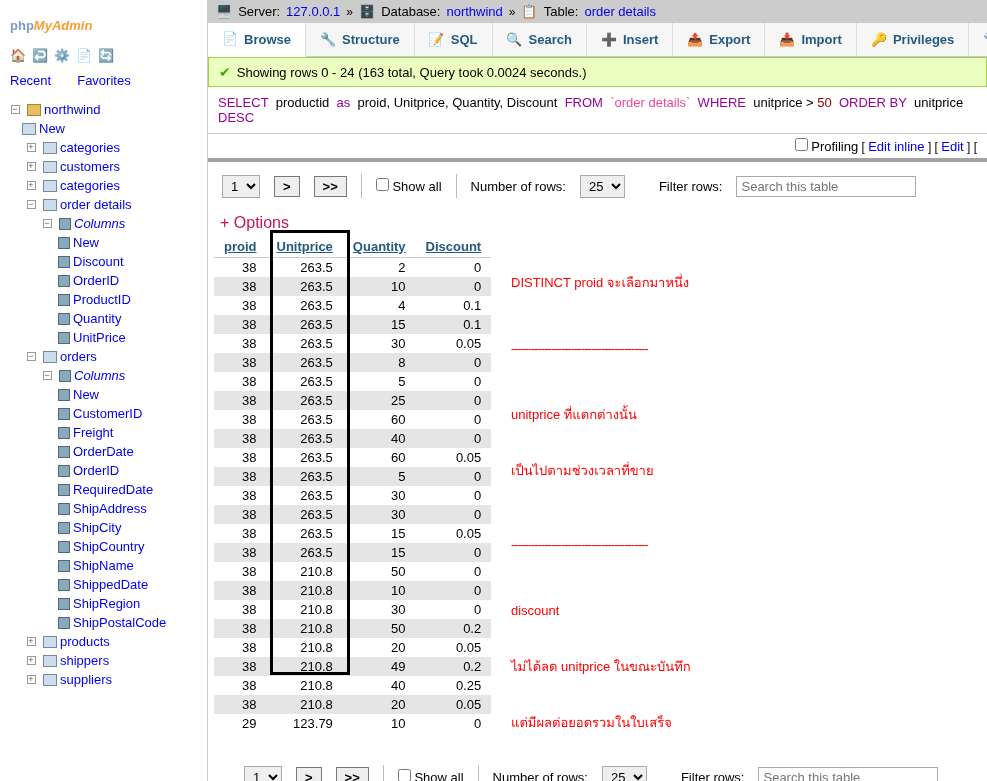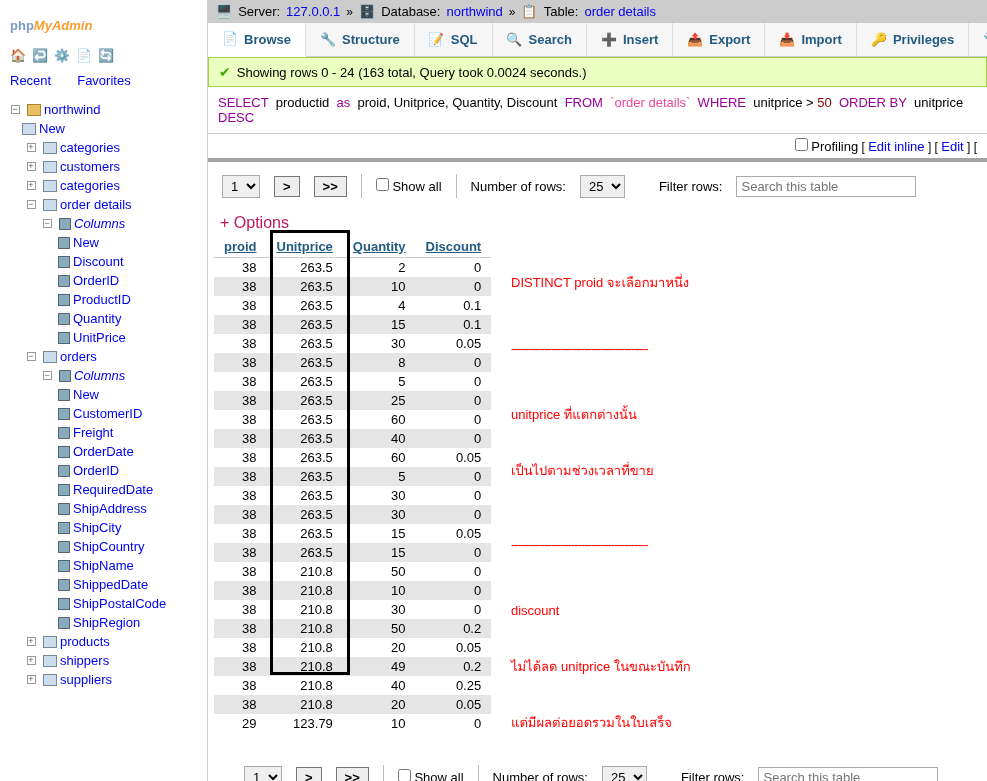--- a/index.html
+++ b/index.html
@@ -193,25 +193,25 @@
         <div class="tree-row indent3">
           <span class="colicon"></span> 
           <a href="#">ShipName</a>
         </div>
         <div class="tree-row indent3">
           <span class="colicon"></span> 
           <a href="#">ShippedDate</a>
         </div>
         <div class="tree-row indent3">
           <span class="colicon"></span> 
+          <a href="#">ShipRegion</a>
+        </div>
+        <div class="tree-row indent3">
+          <span class="colicon"></span> 
           <a href="#">ShipPostalCode</a>
-        </div>
-        <div class="tree-row indent3">
-          <span class="colicon"></span> 
-          <a href="#">ShipRegion</a>
         </div>
         <div class="tree-row indent1">
           <span class="expand-box">
             <span class="eb">+</span>
           </span>
           <span class="tbicon"></span> 
           <a href="#">products</a>
         </div>
         <div class="tree-row indent1">
           <span class="expand-box">

